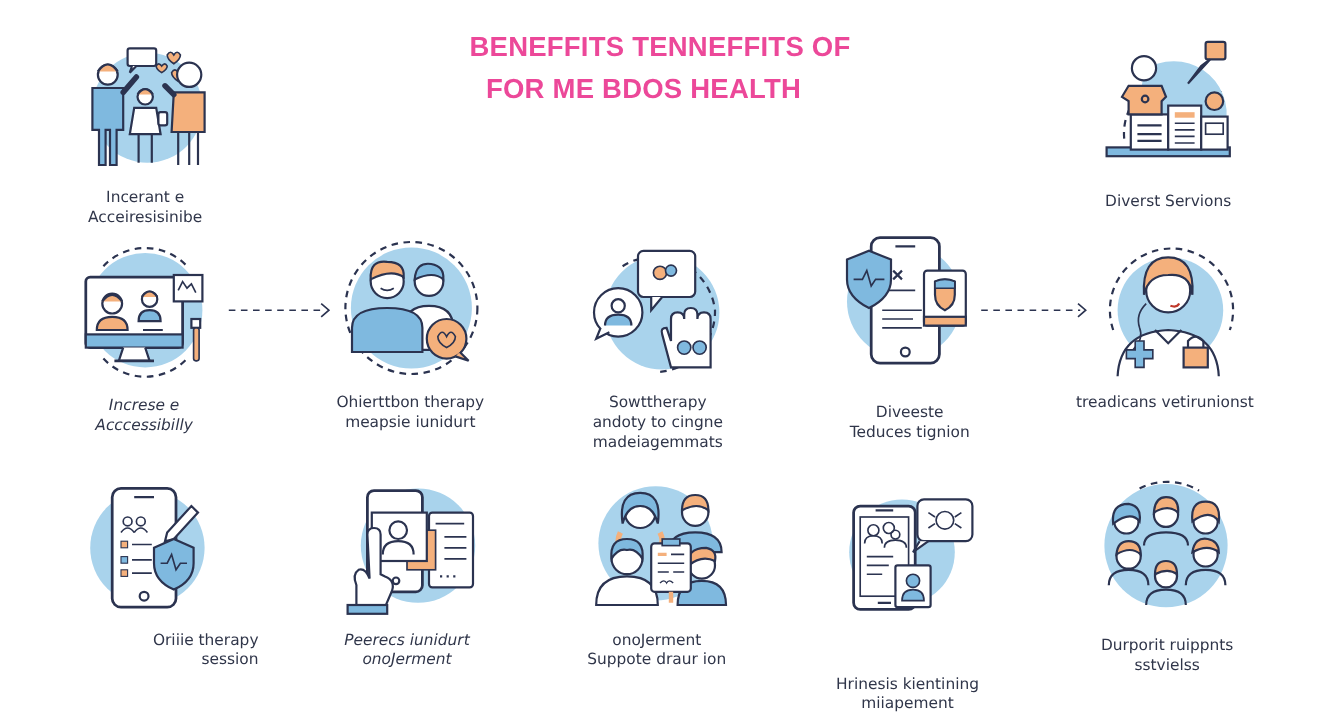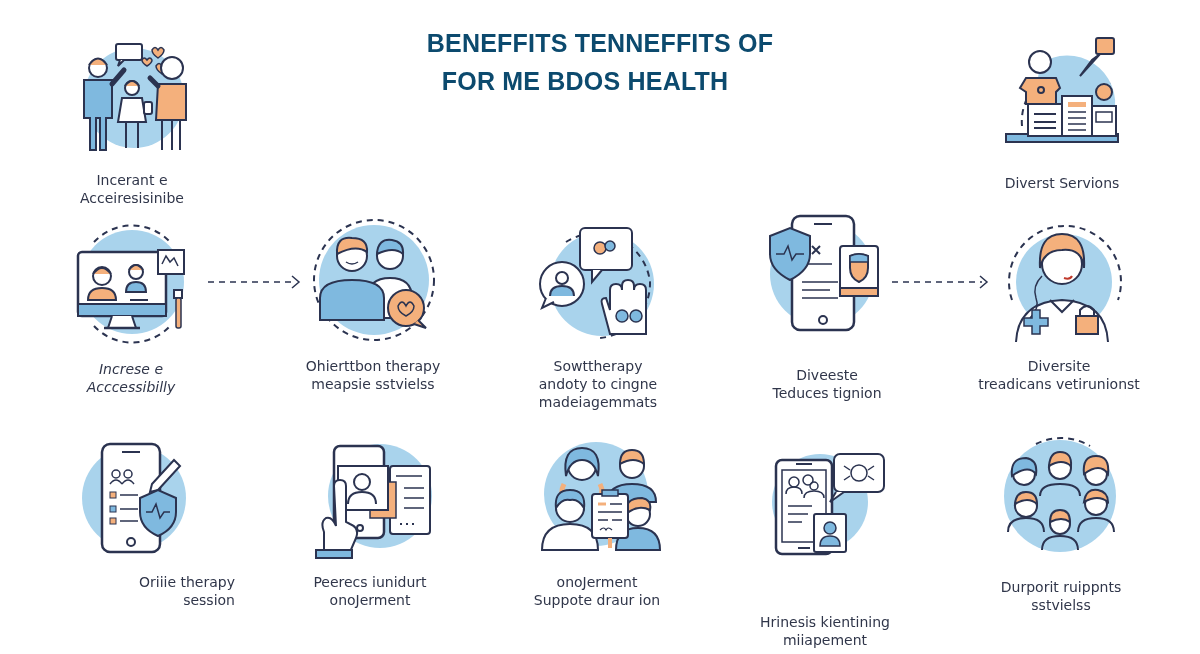--- a/index.html
+++ b/index.html
@@ -1,20 +1,20 @@
 <!DOCTYPE html>
 <html><head>
 <meta charset="utf-8">
 <style>
   html, body { margin:0; padding:0; background:#ffffff; }
   body { width:1200px; height:654px; position:relative; overflow:hidden;
          font-family:"DejaVu Sans", "Liberation Sans", sans-serif; color:#2b3040; }
   .title { position:absolute; left:400px; top:24px; width:430px; text-align:center;
            font-family:"Liberation Sans", sans-serif; font-weight:bold; font-size:25px;
-           color:#0c4a6e; line-height:38px; letter-spacing:0.2px; }
+           color:#ec4899; line-height:38px; letter-spacing:0.2px; }
   .title span { display:block; }
   .title .l1 { margin-left:-30px; }
   .title .l2 { margin-left:-60px; }
   .title .l3 { margin-left:20px; }
   .icon { position:absolute; }
   .label { position:absolute; width:210px; text-align:center; font-size:14px; line-height:18px;
            color:#30364a; }
   .label span { display:block; }
   .arrow { position:absolute; }
   svg { display:block; }
@@ -132,21 +132,21 @@
     <path d="M34 44 q6 4 12 0" fill="none" stroke="#2b3350" stroke-width="1.5"></path>
     <path d="M8 102 v-22 q0 -18 32 -18 q32 0 32 18 v22z" fill="#7fb9df" stroke="#2b3350" stroke-width="2"></path>
 
     <circle cx="94" cy="90" r="18" fill="#f4b07c" stroke="#2b3350" stroke-width="2"></circle>
     <path d="M106 102 l8 8 l-12 -4" fill="#f4b07c" stroke="#2b3350" stroke-width="2"></path>
     <path d="M86 88 q4 -8 8 0 q4 -8 8 0 q0 6 -8 10 q-8 -4 -8 -10z" fill="none" stroke="#2b3350" stroke-width="1.5"></path>
   </svg>
 </div>
 <div class="label" style="left:268px;top:357px;">
   <span>Ohierttbon therapy</span>
-  <span>meapsie sstvielss</span>
+  <span>meapsie iunidurt</span>
 </div>
 
 <div class="icon" style="left:530px;top:222px;">
   <svg width="130" height="120" viewBox="0 0 130 120">
     <circle cx="72" cy="62" r="52" fill="#a9d3ec"></circle>
     <path d="M36 20 A55 55 0 0 1 120 60 A55 55 0 0 1 70 116" fill="none" stroke="#2b3350" stroke-width="2" stroke-dasharray="6 5"></path>
     <rect x="50" y="6" width="52" height="42" rx="5" fill="#fff" stroke="#2b3350" stroke-width="2"></rect>
     <path d="M62 48 l0 12 l10 -12" fill="#fff" stroke="#2b3350" stroke-width="2"></path>
     <circle cx="70" cy="26" r="6" fill="#f4b07c" stroke="#2b3350" stroke-width="1.5"></circle>
     <circle cx="80" cy="24" r="5" fill="#7fb9df" stroke="#2b3350" stroke-width="1.5"></circle>
@@ -202,21 +202,20 @@
     <path d="M62 58 q6 2 8 -2" stroke="#c0392b" stroke-width="2" fill="none"></path>
     <path d="M14 122 q2 -40 46 -42 q44 2 46 42" fill="#fff" stroke="#2b3350" stroke-width="2"></path>
     <path d="M48 80 l12 12 l12 -12" fill="none" stroke="#2b3350" stroke-width="2"></path>
     <path d="M40 56 q-10 10 -6 22 q4 10 -6 20" fill="none" stroke="#2b3350" stroke-width="1.5"></path>
     <path d="M22 98 h8 v-8 h8 v8 h8 v8 h-8 v8 h-8 v-8 h-8z" fill="#7fb9df" stroke="#2b3350" stroke-width="1.5"></path>
     <rect x="74" y="96" width="22" height="18" fill="#f4b07c" stroke="#2b3350" stroke-width="2"></rect>
     <path d="M78 96 v-6 q7 -8 14 0 v6" fill="none" stroke="#2b3350" stroke-width="2"></path>
   </svg>
 </div>
 <div class="label" style="left:954px;top:357px;">
-  <span>Diversite</span>
   <span>treadicans vetirunionst</span>
 </div>
 
 <div class="icon" style="left:76px;top:440px;">
   <svg width="120" height="115" viewBox="0 0 120 115">
     <circle cx="58" cy="58" r="52" fill="#a9d3ec"></circle>
     <rect x="26" y="4" width="58" height="108" rx="8" fill="#fff" stroke="#2b3350" stroke-width="2.5"></rect>
     <path d="M46 12 h18" stroke="#2b3350" stroke-width="2"></path>
     <circle cx="55" cy="102" r="4" fill="none" stroke="#2b3350" stroke-width="2"></circle>
     <circle cx="40" cy="34" r="4" fill="none" stroke="#2b3350" stroke-width="1.5"></circle>
@@ -246,21 +245,21 @@
     <rect x="24" y="6" width="50" height="92" rx="6" fill="#fff" stroke="#2b3350" stroke-width="2.5"></rect>
     <rect x="60" y="42" width="26" height="36" fill="#f4b07c" stroke="#2b3350" stroke-width="1.5"></rect>
     <rect x="28" y="26" width="50" height="44" fill="#fff" stroke="#2b3350" stroke-width="2"></rect>
     <circle cx="52" cy="42" r="8" fill="none" stroke="#2b3350" stroke-width="2"></circle>
     <path d="M38 64 q0 -12 14 -12 q14 0 14 12" fill="none" stroke="#2b3350" stroke-width="2"></path>
     <circle cx="50" cy="88" r="3" fill="none" stroke="#2b3350" stroke-width="2"></circle>
     <path d="M14 112 v-20 q-4 -10 2 -14 q6 -2 10 8 l-2 -40 q0 -6 6 -6 q6 0 6 6 v36 l4 2 q10 4 6 14 l-6 14z" fill="#fff" stroke="#2b3350" stroke-width="2"></path>
     <rect x="6" y="110" width="36" height="8" fill="#7fb9df" stroke="#2b3350" stroke-width="2"></rect>
   </svg>
 </div>
-<div class="label" style="left:265px;top:573px;">
+<div class="label" style="left:265px;top:573px;font-style:italic;">
   <span>Peerecs iunidurt</span>
   <span>onoJerment</span>
 </div>
 
 <div class="icon" style="left:538px;top:438px;">
   <svg width="130" height="115" viewBox="0 0 130 115">
     <circle cx="58" cy="56" r="52" fill="#a9d3ec"></circle>
 
     <circle cx="44" cy="28" r="14" fill="#fff" stroke="#2b3350" stroke-width="2"></circle>
     <path d="M28 38 Q24 10 44 10 Q64 10 60 38 Q56 22 44 22 Q32 22 28 38z" fill="#7fb9df" stroke="#2b3350" stroke-width="2"></path>

